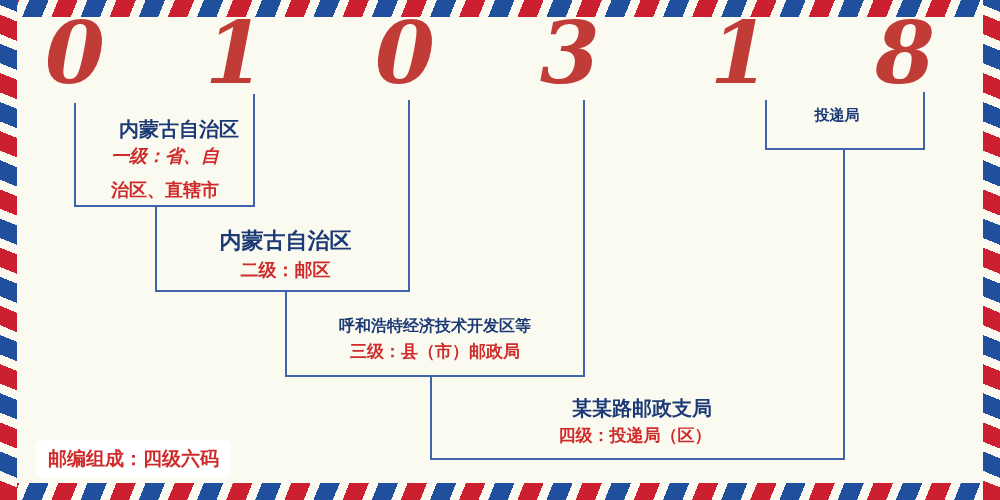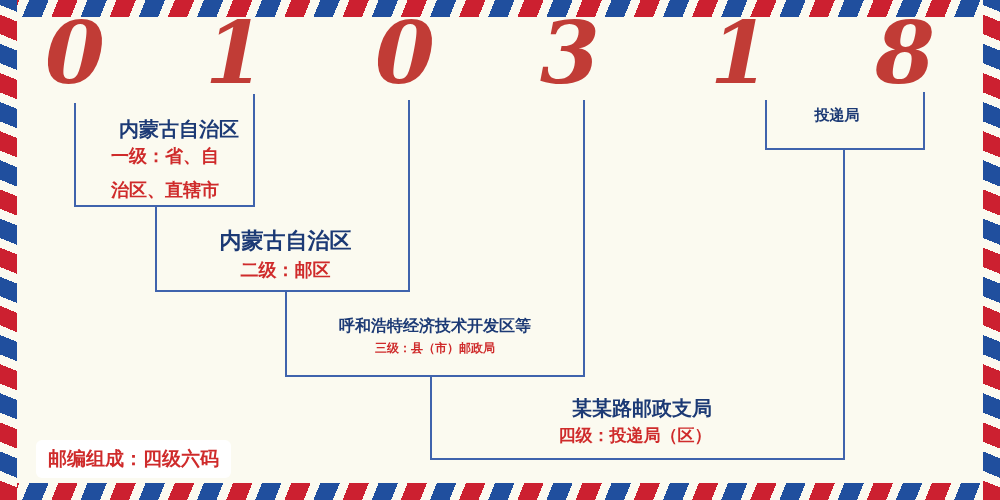--- a/index.html
+++ b/index.html
@@ -53,26 +53,26 @@
   
   .place {
     position:absolute; text-align:center;
     color:#1c3a75; font-weight:bold;
   }
   .level {
     position:absolute; text-align:center;
     color:#cf2b2b; font-weight:bold;
   }
   .lv1-name { left:75px; width:180px; top:116px; font-size:20px;padding-left:14px; }
-  .lv1-desc1 { left:75px; width:180px; top:144px; font-size:18px; }
+  .lv1-desc1 { left:75px; width:180px; top:144px; font-size:18px;font-style:italic; }
   .lv1-desc2 { left:75px; width:180px; top:166px; font-size:18px;margin-top:12px; }
   .lv2-name { left:158px; width:255px; top:226px; font-size:22px; }
   .lv2-desc { left:158px; width:255px; top:258px; font-size:18px; }
   .lv3-name { left:285px; width:300px; top:316px; font-size:16px; }
-  .lv3-desc { left:285px; width:300px; top:340px; font-size:12px; }
+  .lv3-desc { left:285px; width:300px; top:340px; font-size:17px; }
   .lv4-name { left:492px; width:300px; top:395px; font-size:20px;font-family:Liberation Mono, monospace; }
   .lv4-desc { left:485px; width:300px; top:424px; font-size:17px;text-align:center; }
   .delivery-name { left:765px; width:144px; top:106px; font-size:15px; }
 
   
   .footer-note {
     position:absolute; left:36px; top:420px;
     background:#ffffff;
     border-radius:6px;
     padding:6px 12px;

